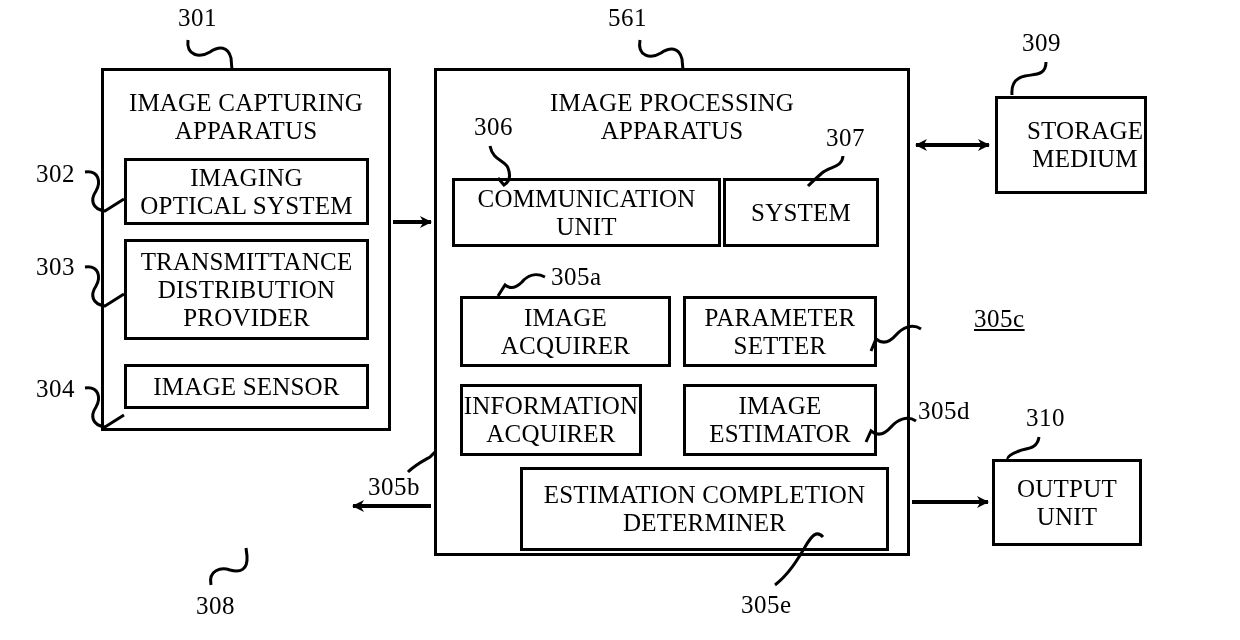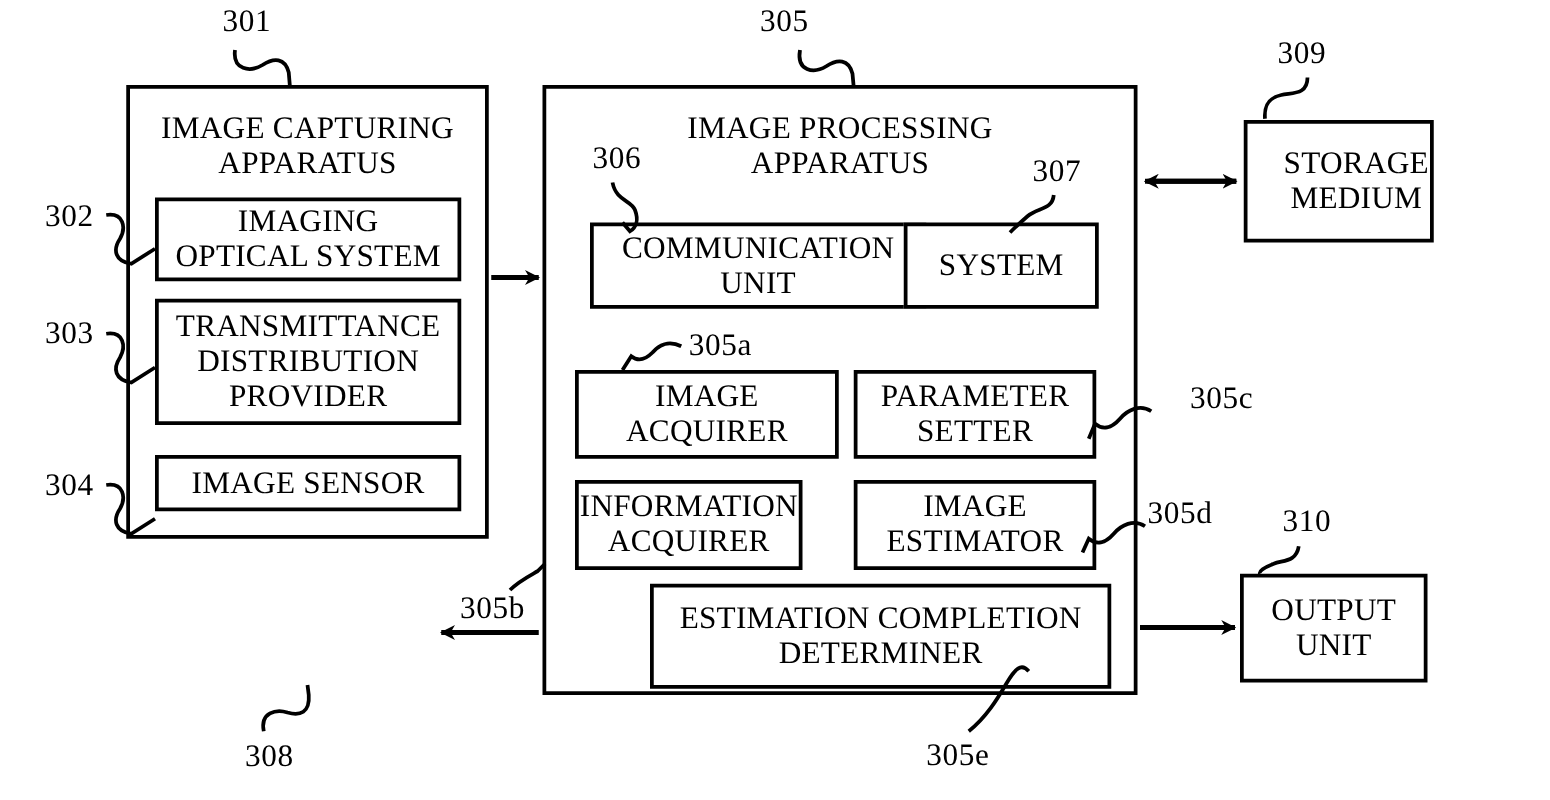--- a/index.html
+++ b/index.html
@@ -82,21 +82,21 @@
 
   <div class="box f25" style="left:124px; top:158px; width:245px; height:67px;">
     <span class="box-label">IMAGING
 OPTICAL SYSTEM</span>
   </div>
 
   <div class="box f25" style="left:124px; top:364px; width:245px; height:45px;">
     <span class="box-label">IMAGE SENSOR</span>
   </div>
 
-  <div class="box f25" style="left:472px; top:178px; width:269px; height:69px;">
+  <div class="box f25" style="left:452px; top:178px; width:269px; height:69px;">
     <span class="box-label">COMMUNICATION
 UNIT</span>
   </div>
 
   <div class="box f25" style="left:723px; top:178px; width:156px; height:69px;">
     <span class="box-label">SYSTEM</span>
   </div>
 
   <div class="box f25" style="left:460px; top:296px; width:211px; height:71px;">
     <span class="box-label">IMAGE
@@ -131,24 +131,24 @@
 
   <div class="box f25" style="left:992px; top:459px; width:150px; height:87px;">
     <span class="box-label">OUTPUT
 UNIT</span>
   </div>
 
   <div class="ref" style="left:178px; top:4px;">301</div>
   <div class="ref" style="left:36px; top:160px;">302</div>
   <div class="ref" style="left:36px; top:253px;">303</div>
   <div class="ref" style="left:36px; top:375px;">304</div>
-  <div class="ref" style="left:608px; top:4px;">305</div>
+  <div class="ref" style="left:608px; top:4px;">561</div>
   <div class="ref" style="left:551px; top:263px;">305a</div>
   <div class="ref" style="left:368px; top:473px;">305b</div>
-  <div class="ref" style="left:952px; top:305px;">305c</div>
+  <div class="ref" style="left:974px; top:305px;text-decoration:underline;">305c</div>
   <div class="ref" style="left:918px; top:397px;">305d</div>
   <div class="ref" style="left:741px; top:591px;">305e</div>
   <div class="ref" style="left:474px; top:113px;">306</div>
   <div class="ref" style="left:826px; top:124px;">307</div>
   <div class="ref" style="left:196px; top:592px;">308</div>
   <div class="ref" style="left:1022px; top:29px;">309</div>
   <div class="ref" style="left:1026px; top:404px;">310</div>
 
   <svg class="overlay" viewBox="0 0 1240 640">
     <defs>

